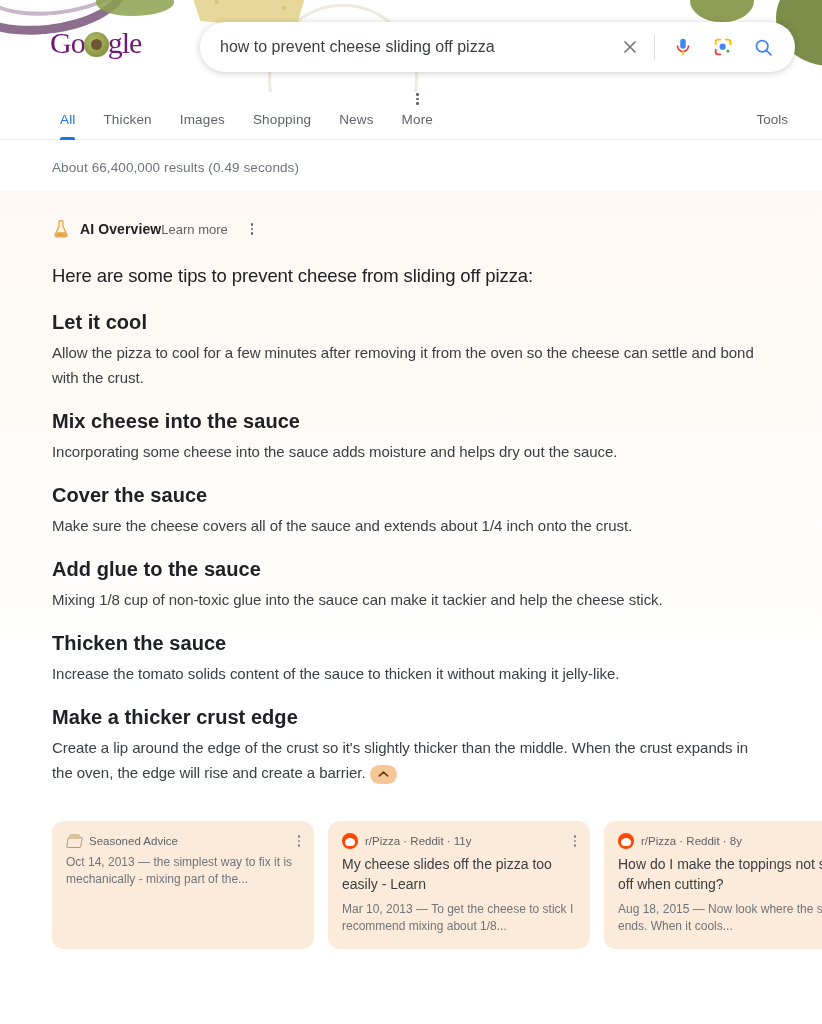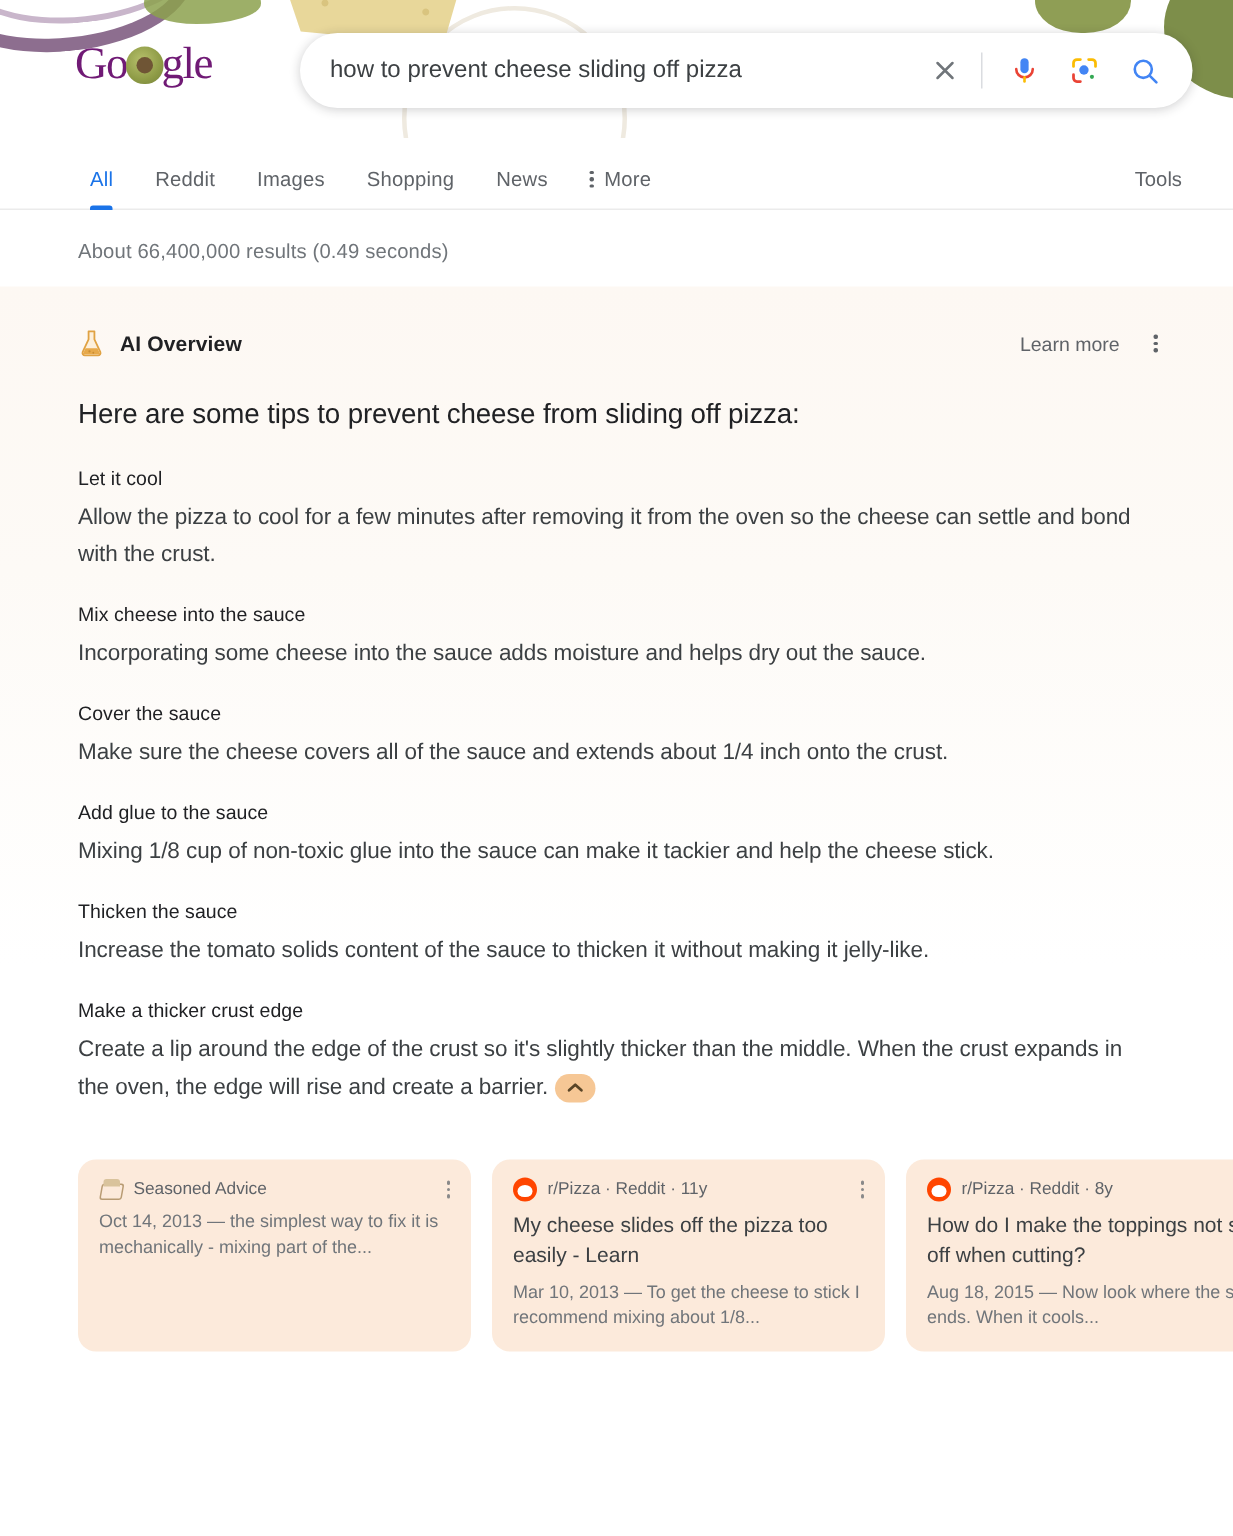--- a/index.html
+++ b/index.html
@@ -175,21 +175,21 @@
   .tab:first-child { padding-left: 10px; }
   .tab.active { color: #1a73e8; }
   .tab.active::after {
     content: "";
     position: absolute;
     left: 10px; right: 14px; bottom: -1px;
     height: 3px;
     background: #1a73e8;
     border-radius: 2px 2px 0 0;
   }
-  .tab-more { display: flex; align-items: center; gap: 7px; }
+  .tab-more { display: flex; align-items: center; gap: 7px; flex-direction: column; }
   .dots-v {
     display: inline-flex; flex-direction: column; gap: 2px;
     align-items: center;
   }
   .dots-v i {
     width: 2.6px; height: 2.6px; border-radius: 50%;
     background: #5f6368; display: block;
   }
   .tools {
     font-size: 13.5px;
@@ -210,21 +210,21 @@
   .ai-panel {
     position: relative;
     width: 822px;
     background: linear-gradient(180deg, #fdf8f3 0%, #fdfaf6 26%, #ffffff 62%, #ffffff 100%);
     padding: 28px 50px 0 52px;
     min-height: 620px;
   }
   .ai-head {
     display: flex;
     align-items: center;
-    justify-content: space-between;
+    justify-content: flex-start;
     margin-bottom: 26px;
   }
   .ai-head-left { display: flex; align-items: center; gap: 10px; }
   .ai-label {
     font-size: 14px;
     font-weight: bold;
     color: #202124;
     letter-spacing: .1px;
   }
   .ai-head-right { display: flex; align-items: center; gap: 23px; }
@@ -234,22 +234,22 @@
     cursor: pointer;
   }
   .ai-title {
     font-size: 18.5px;
     color: #202124;
     margin-bottom: 24px;
     letter-spacing: -.1px;
   }
   .sec { margin-bottom: 20px; }
   .sec-h {
-    font-size: 13px;
-    font-weight: normal;
+    font-size: 20px;
+    font-weight: bold;
     color: #202124;
     margin-bottom: 6px;
     letter-spacing: .05px;
   }
   .sec-b {
     font-size: 15px;
     line-height: 25px;
     color: #3c4043;
     max-width: 712px;
     letter-spacing: -.05px;
@@ -395,21 +395,21 @@
     <div class="sb-pad"></div>
   </div>
 </div>
 
 <div class="navbar">
   <div class="tabs">
     <div class="tab active">
       <span>All</span>
     </div>
     <div class="tab">
-      <span>Reddit</span>
+      <span>Thicken</span>
     </div>
     <div class="tab">
       <span>Images</span>
     </div>
     <div class="tab">
       <span>Shopping</span>
     </div>
     <div class="tab">
       <span>News</span>
     </div>

